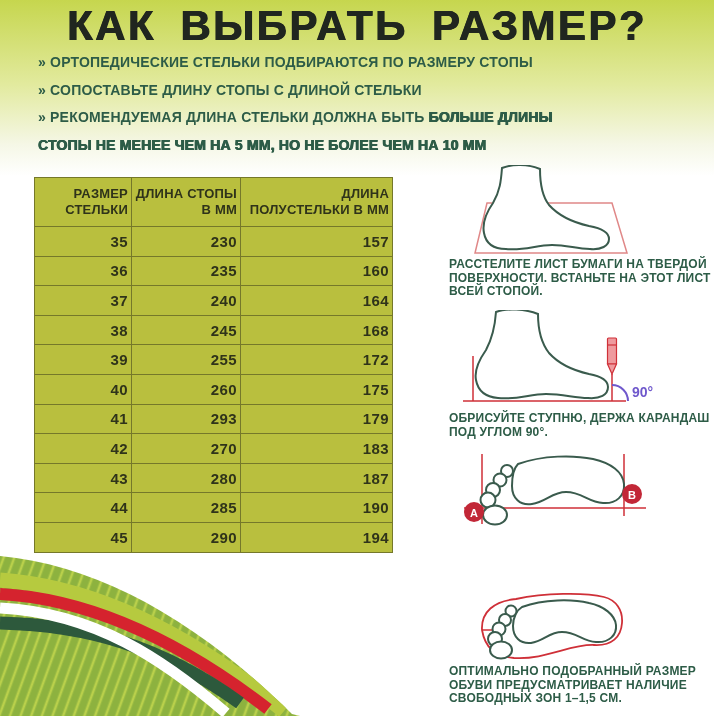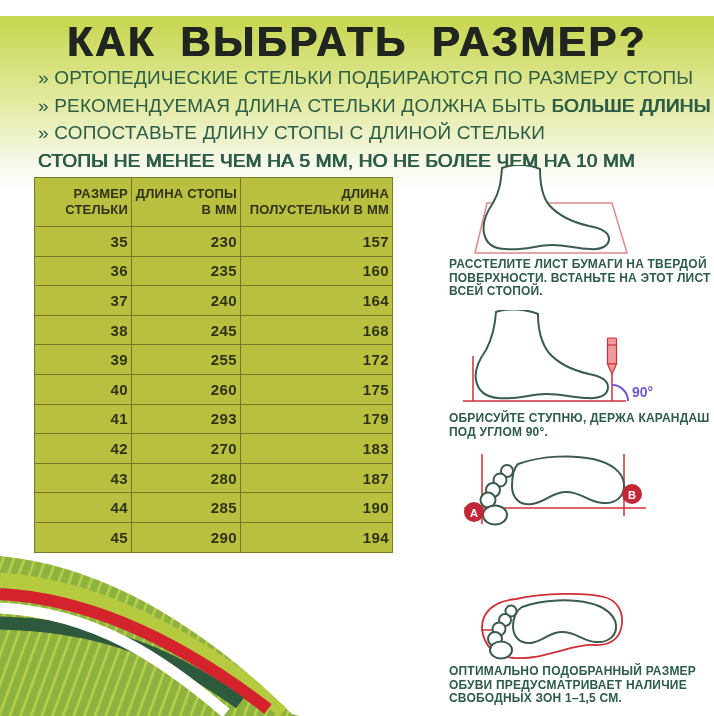--- a/index.html
+++ b/index.html
@@ -5,31 +5,30 @@
   html,body{margin:0;padding:0;}
   body{
     width:714px;height:716px;overflow:hidden;position:relative;
     background:#fff;font-family:"Liberation Sans",sans-serif;
   }
   .page{position:absolute;inset:0;}
   
   .hero{
     position:absolute;left:0;top:0;width:714px;height:176px;
     background:linear-gradient(180deg,var(--grad-top) 0%,var(--grad-mid) 48%,#f5f7e6 82%,#ffffff 100%);
-    margin-top:16px;
   }
   .ttl{
     margin:0;position:absolute;top:2px;left:0;width:714px;text-align:center;
     font-size:42px;font-weight:700;letter-spacing:2.5px;word-spacing:10px;
     color:var(--title);
     text-shadow:0.7px 0 0 currentColor,-0.3px 0 0 currentColor;
   }
   .bullets{position:absolute;left:38px;top:54px;width:660px;}
   .bullet-line{
-    font-size:19px;font-weight:400;line-height:16px;margin-bottom:11.5px;
+    font-size:14px;font-weight:700;line-height:16px;margin-bottom:11.5px;
     color:var(--green);letter-spacing:0.2px;white-space:nowrap;
   }
   .bullet-line .hvy{text-shadow:0.6px 0 0 currentColor,-0.3px 0 0 currentColor;}
   
   .size-table{
     position:absolute;left:34px;top:177px;width:358px;
     border-collapse:collapse;table-layout:fixed;background:var(--table-bg);
   }
   .size-table col.c1{width:97px}.size-table col.c2{width:109px}.size-table col.c3{width:152px}
   .size-table th,.size-table td{
@@ -56,22 +55,22 @@
 </style>
 </head>
 <body>
 
 <div class="page">
 
   <div class="hero">
     <h1 class="ttl">КАК ВЫБРАТЬ РАЗМЕР?</h1>
     <div class="bullets">
         <div class="bullet-line"><span>» ОРТОПЕДИЧЕСКИЕ СТЕЛЬКИ ПОДБИРАЮТСЯ ПО РАЗМЕРУ СТОПЫ</span></div>
+        <div class="bullet-line"><span>» СОПОСТАВЬТЕ ДЛИНУ СТОПЫ С ДЛИНОЙ СТЕЛЬКИ</span></div>
         <div class="bullet-line"><span>» РЕКОМЕНДУЕМАЯ ДЛИНА СТЕЛЬКИ ДОЛЖНА БЫТЬ </span><span class="hvy">БОЛЬШЕ ДЛИНЫ</span></div>
-        <div class="bullet-line"><span>» СОПОСТАВЬТЕ ДЛИНУ СТОПЫ С ДЛИНОЙ СТЕЛЬКИ</span></div>
         <div class="bullet-line"><span class="hvy">СТОПЫ НЕ МЕНЕЕ ЧЕМ НА 5 ММ, НО НЕ БОЛЕЕ ЧЕМ НА 10 ММ</span></div>
       </div>
   </div>
 
   <table class="size-table">
     <colgroup>
         <col class="c1">
         <col class="c2">
         <col class="c3">
       </colgroup>

